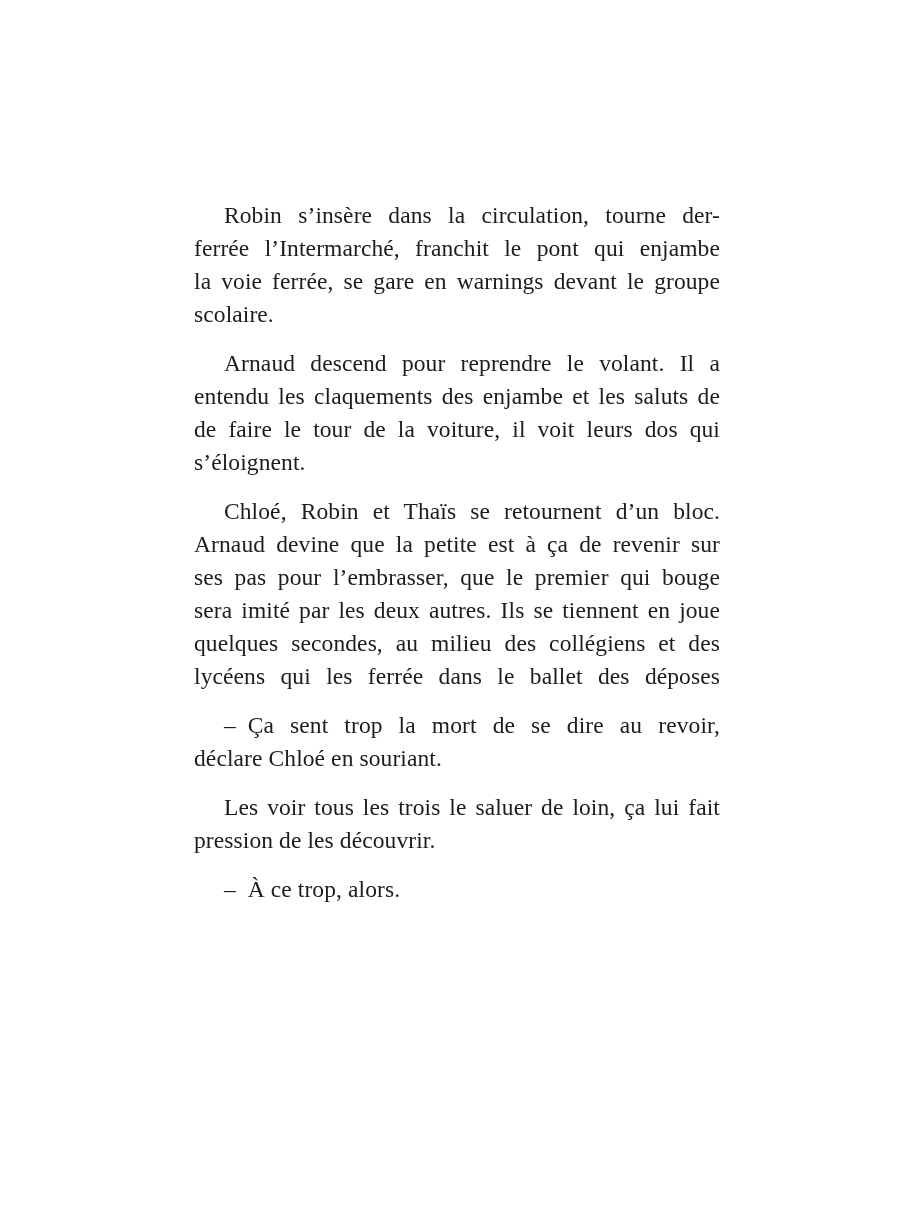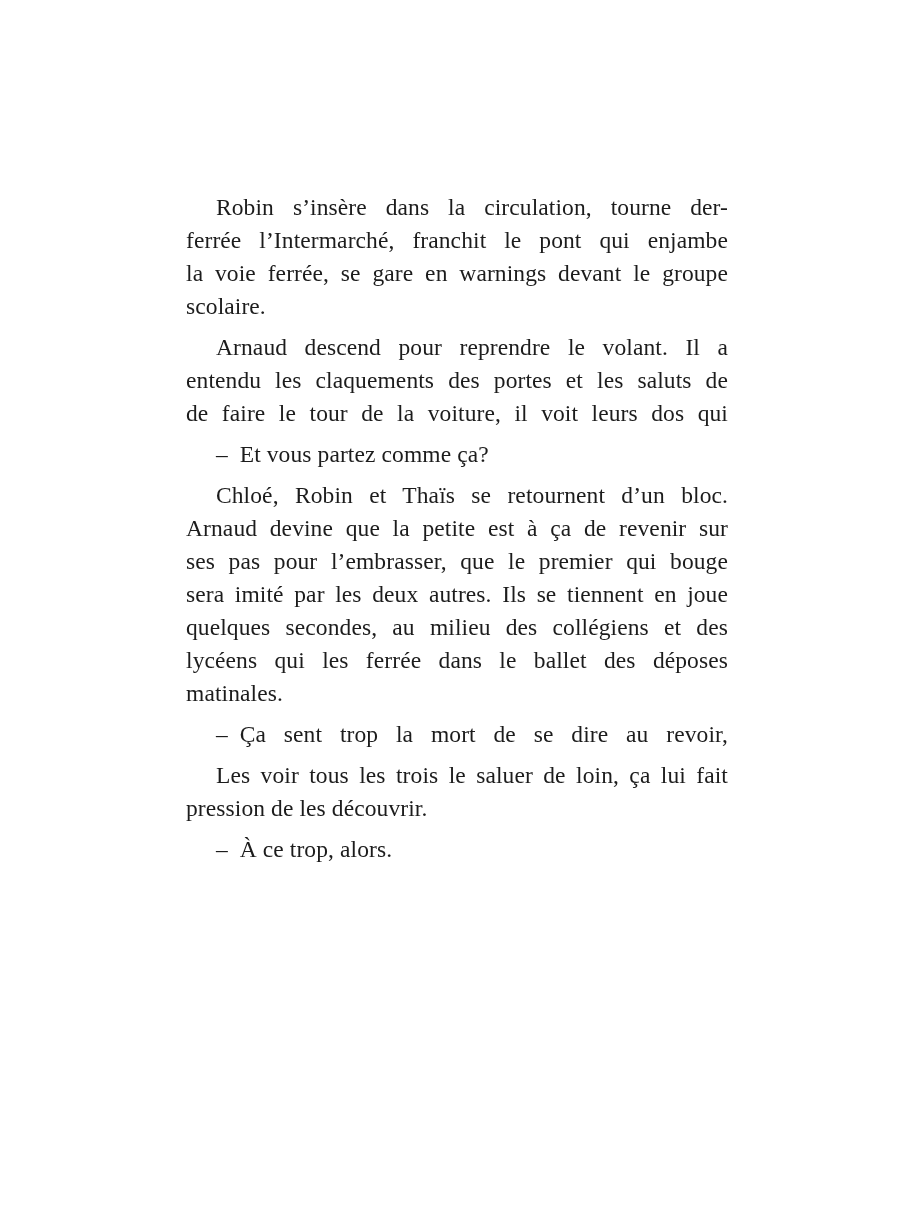--- a/index.html
+++ b/index.html
@@ -19,21 +19,21 @@
     left: 178px;
     top: 183px;
     width: 558px;
     font-family: "Liberation Serif", "DejaVu Serif", serif;
     font-size: 23.5px;
     line-height: 33px;
     color: #1c1c1c;
     letter-spacing: 0.1px;
   }
   .para {
-    margin: 8px;
+    margin: 16px;
     padding: 0;
   }
   .line {
     text-align: justify;
     text-align-last: justify;
   }
   .line.first {
     text-indent: 30px;
   }
   .line.last {
@@ -47,37 +47,35 @@
 <div class="page">
   <div class="textblock">
       <div class="para">
         <div class="line first">Robin s’insère dans la circulation, tourne der-</div>
         <div class="line">ferrée l’Intermarché, franchit le pont qui enjambe</div>
         <div class="line">la voie ferrée, se gare en warnings devant le groupe</div>
         <div class="line last">scolaire.</div>
       </div>
       <div class="para">
         <div class="line first">Arnaud descend pour reprendre le volant. Il a</div>
-        <div class="line">entendu les claquements des portes et les saluts de</div>
+        <div class="line">entendu les claquements des enjambe et les saluts de</div>
         <div class="line">de faire le tour de la voiture, il voit leurs dos qui</div>
-      </div>
-      <div class="para">
-        <div class="line first last">– Et vous partez comme ça?</div>
+        <div class="line last">s’éloignent.</div>
       </div>
       <div class="para">
         <div class="line first">Chloé, Robin et Thaïs se retournent d’un bloc.</div>
         <div class="line">Arnaud devine que la petite est à ça de revenir sur</div>
         <div class="line">ses pas pour l’embrasser, que le premier qui bouge</div>
         <div class="line">sera imité par les deux autres. Ils se tiennent en joue</div>
         <div class="line">quelques secondes, au milieu des collégiens et des</div>
         <div class="line">lycéens qui les ferrée dans le ballet des déposes</div>
-        <div class="line last">matinales.</div>
       </div>
       <div class="para">
         <div class="line first">– Ça sent trop la mort de se dire au revoir,</div>
+        <div class="line last">déclare Chloé en souriant.</div>
       </div>
       <div class="para">
         <div class="line first">Les voir tous les trois le saluer de loin, ça lui fait</div>
         <div class="line last">pression de les découvrir.</div>
       </div>
       <div class="para">
         <div class="line first last">– À ce trop, alors.</div>
       </div>
     </div>
 </div>

